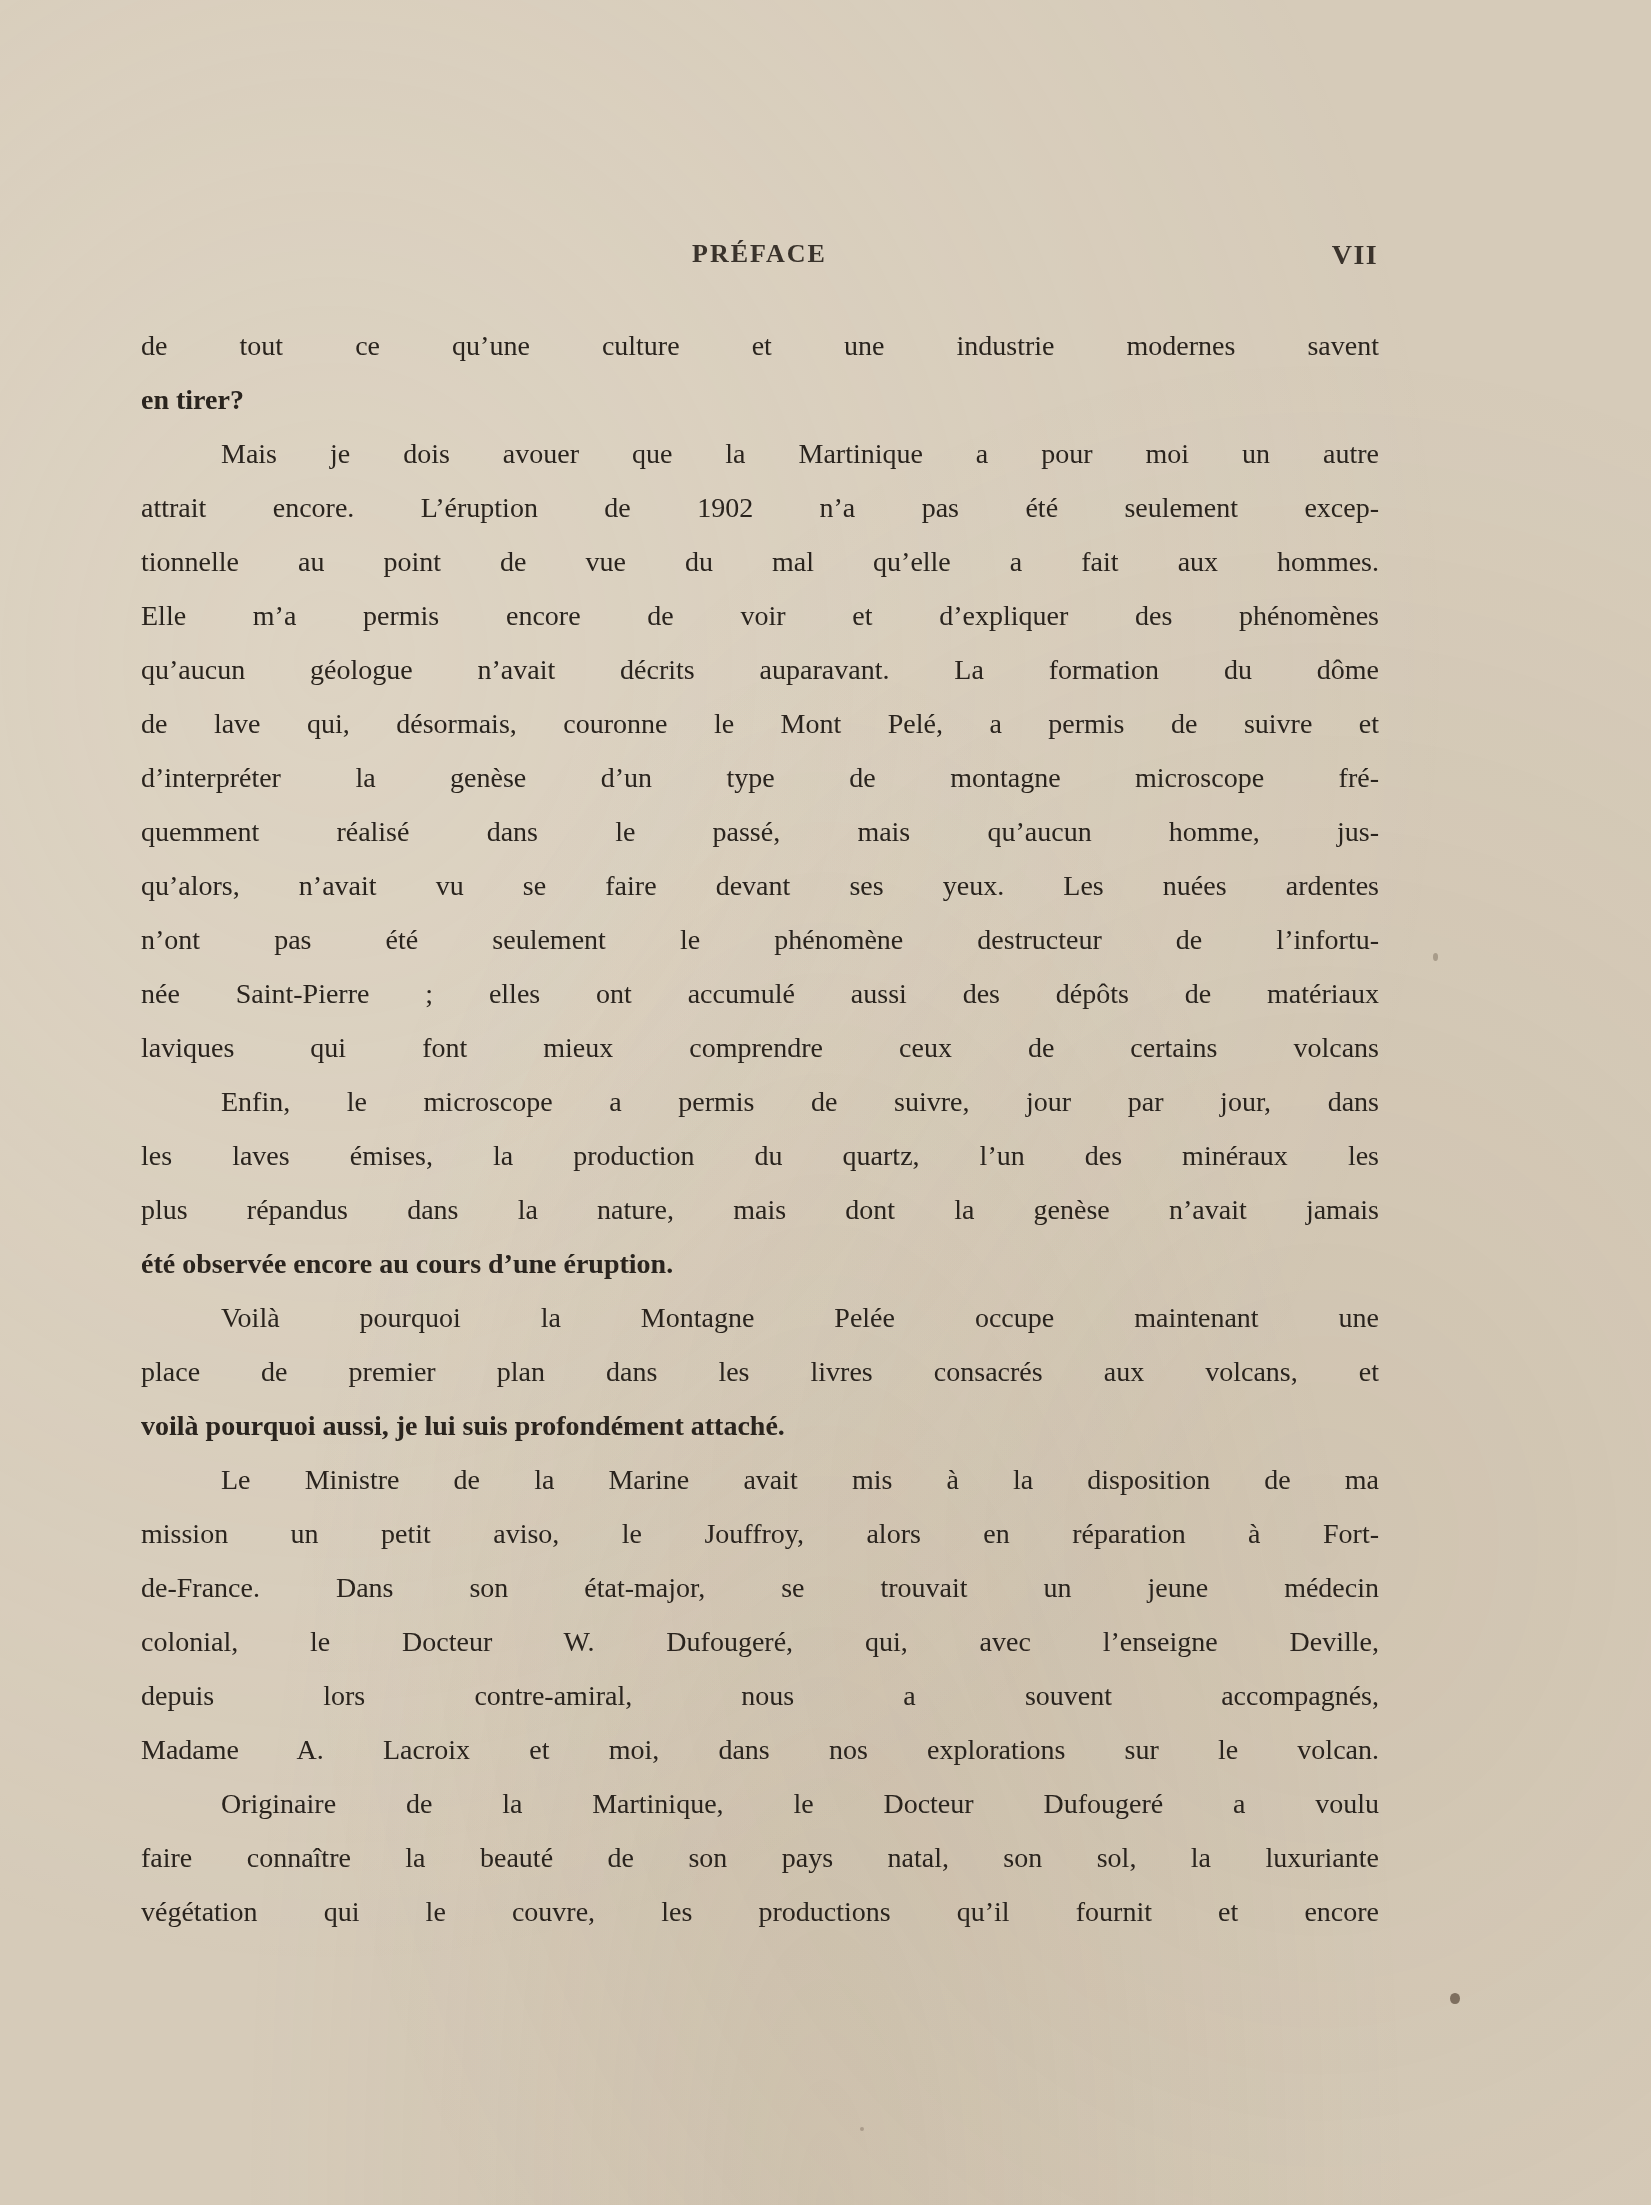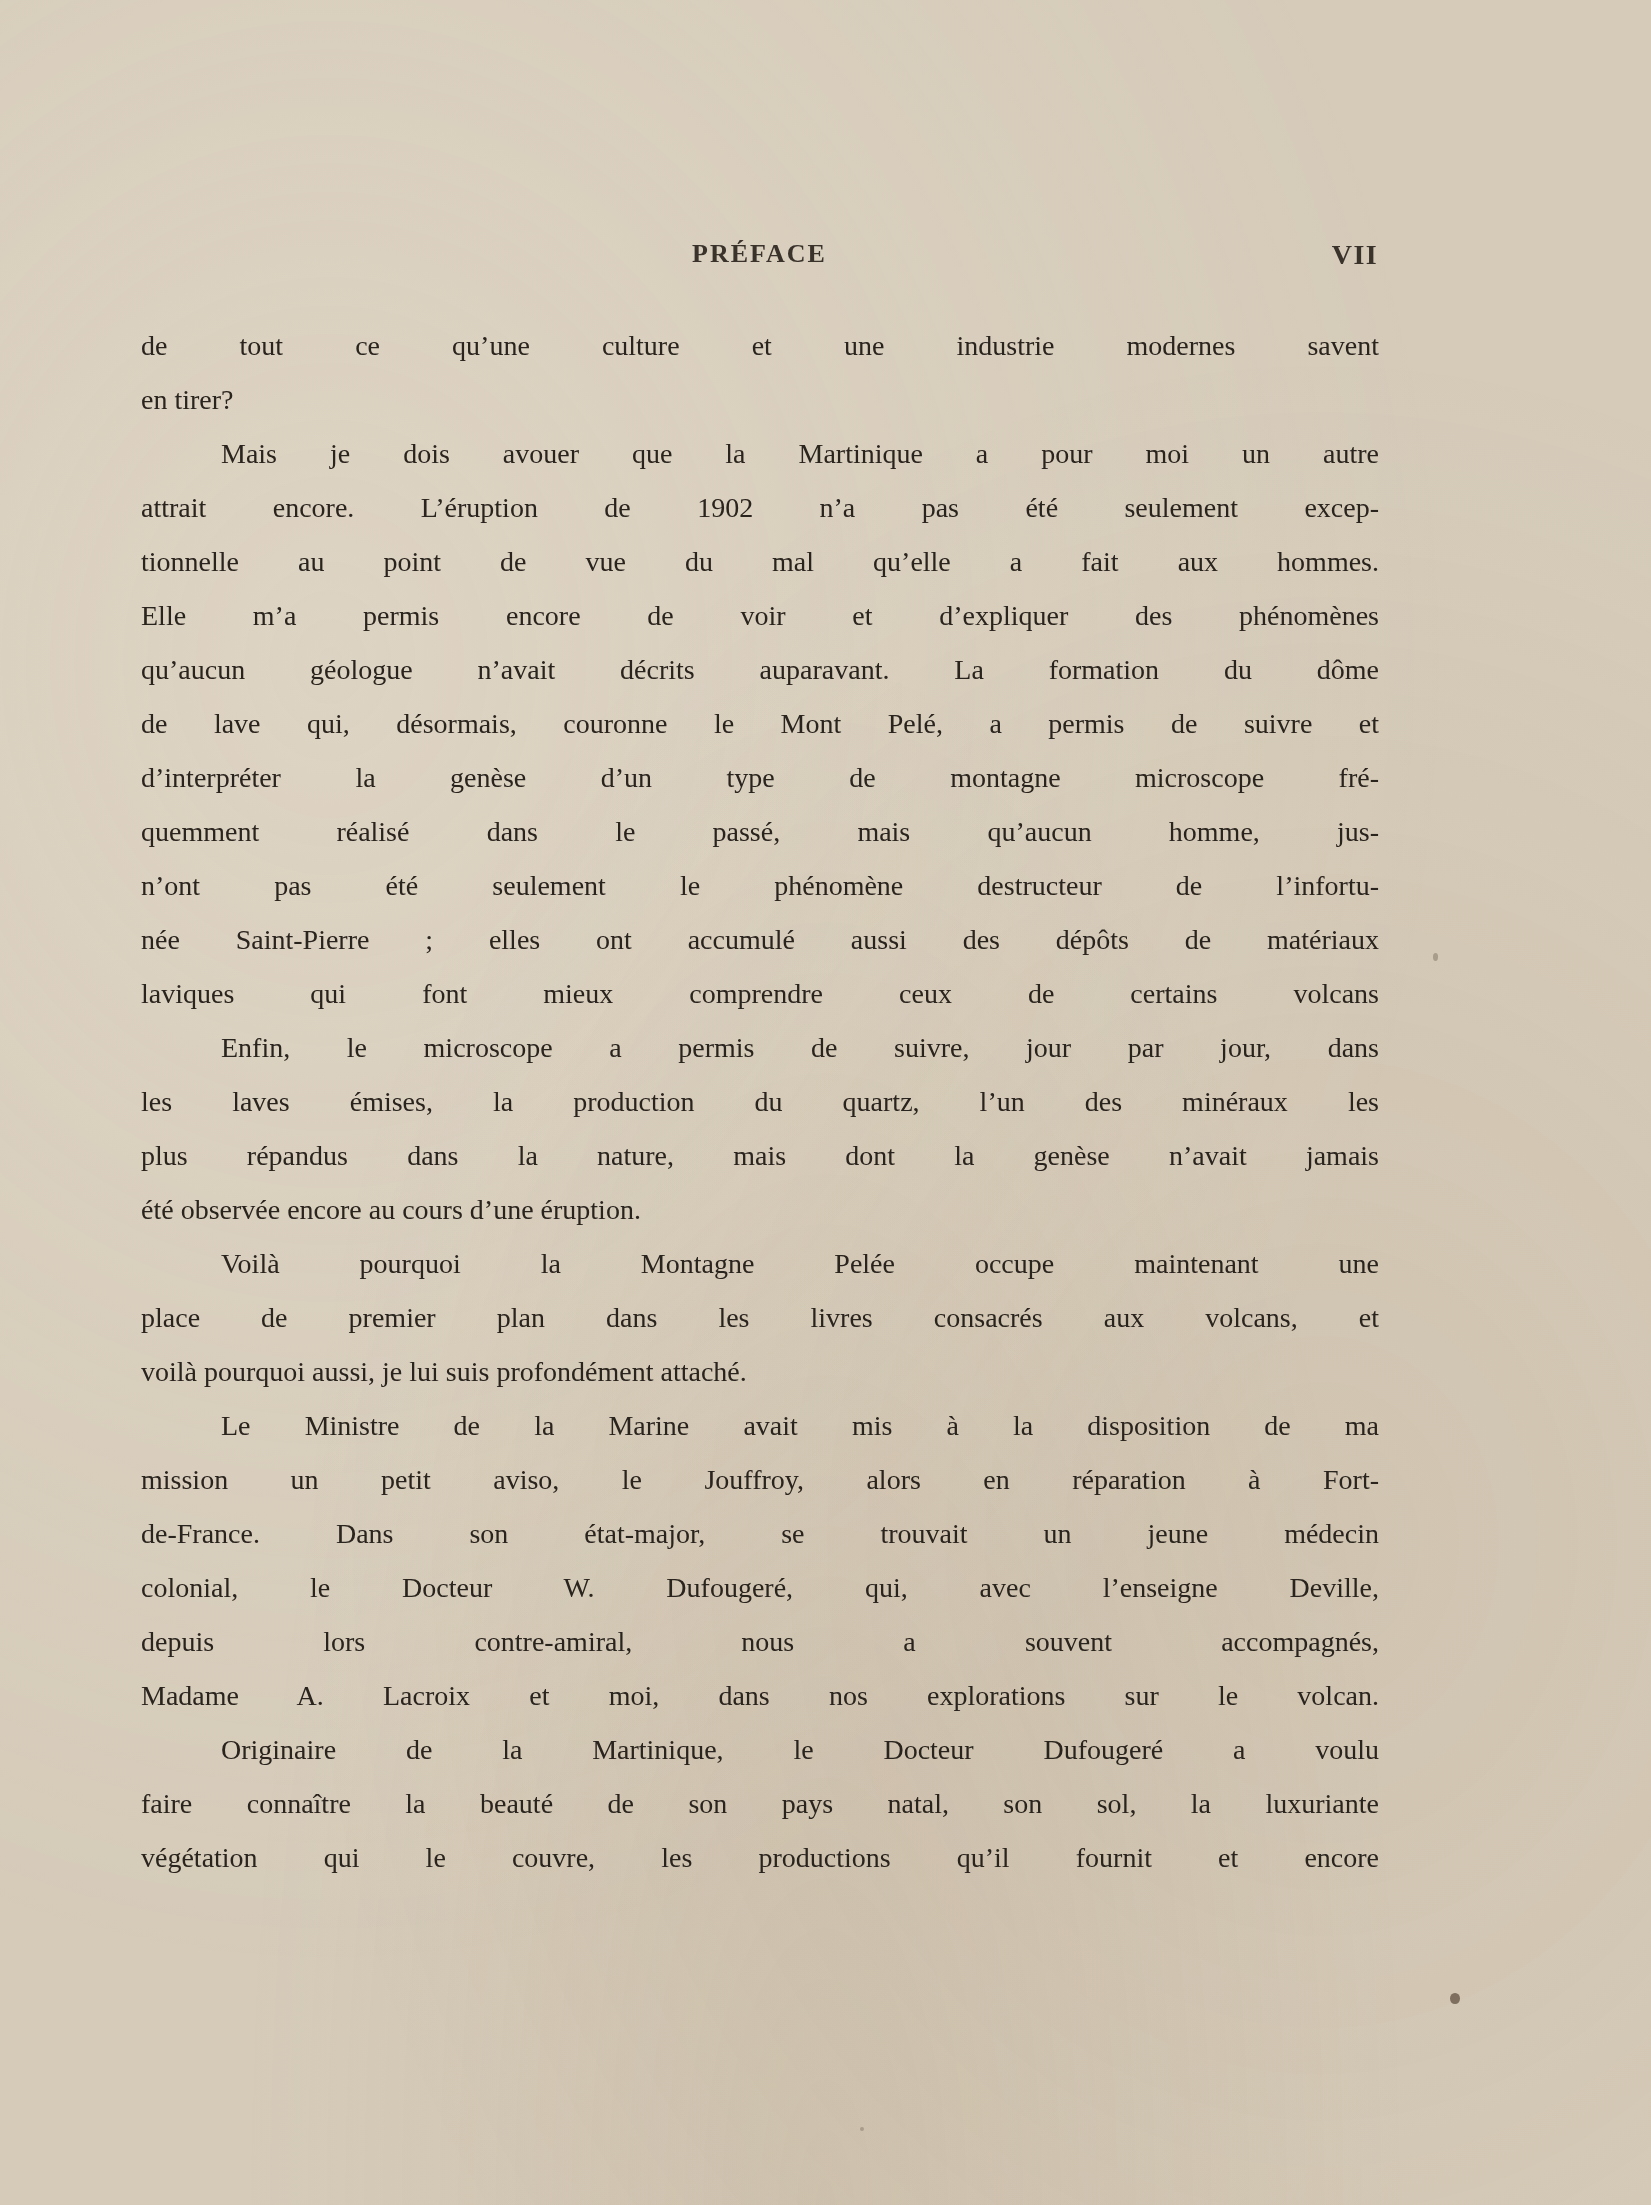--- a/index.html
+++ b/index.html
@@ -64,20 +64,21 @@
     height: 54px;
     line-height: 54px;
     font-size: 28px;
     white-space: nowrap;
     text-align: justify;
     text-align-last: justify;
     color: #2a241e;
   }
   .line.last {
     text-align-last: left;
+    font-weight: bold;
   }
   .line.indent {
     padding-left: 80px;
   }
   .line .it {
   }
   .speck {
     position: absolute;
     border-radius: 50%;
     background: #5a4a3a;
@@ -97,20 +98,21 @@
       <span class="line">de tout ce qu’une culture et une industrie modernes savent</span>
       <span class="line last">en tirer?</span>
       <span class="line indent">Mais je dois avouer que la Martinique a pour moi un autre</span>
       <span class="line">attrait encore. L’éruption de 1902 n’a pas été seulement excep-</span>
       <span class="line">tionnelle au point de vue du mal qu’elle a fait aux hommes.</span>
       <span class="line">Elle m’a permis encore de voir et d’expliquer des phénomènes</span>
       <span class="line">qu’aucun géologue n’avait décrits auparavant. La formation du dôme</span>
       <span class="line">de lave qui, désormais, couronne le Mont Pelé, a permis de suivre et</span>
       <span class="line">d’interpréter la genèse d’un type de montagne microscope fré-</span>
       <span class="line">quemment réalisé dans le passé, mais qu’aucun homme, jus-</span>
+      <span class="line">qu’alors, n’avait vu se faire devant ses yeux. Les nuées ardentes</span>
       <span class="line">n’ont pas été seulement le phénomène destructeur de l’infortu-</span>
       <span class="line">née Saint-Pierre ; elles ont accumulé aussi des dépôts de matériaux</span>
       <span class="line">laviques qui font mieux comprendre ceux de certains volcans</span>
       <span class="line indent">Enfin, le microscope a permis de suivre, jour par jour, dans</span>
       <span class="line">les laves émises, la production du quartz, l’un des minéraux les</span>
       <span class="line">plus répandus dans la nature, mais dont la genèse n’avait jamais</span>
       <span class="line last">été observée encore au cours d’une éruption.</span>
       <span class="line indent">Voilà pourquoi la Montagne Pelée occupe maintenant une</span>
       <span class="line">place de premier plan dans les livres consacrés aux volcans, et</span>
       <span class="line last">voilà pourquoi aussi, je lui suis profondément attaché.</span>

